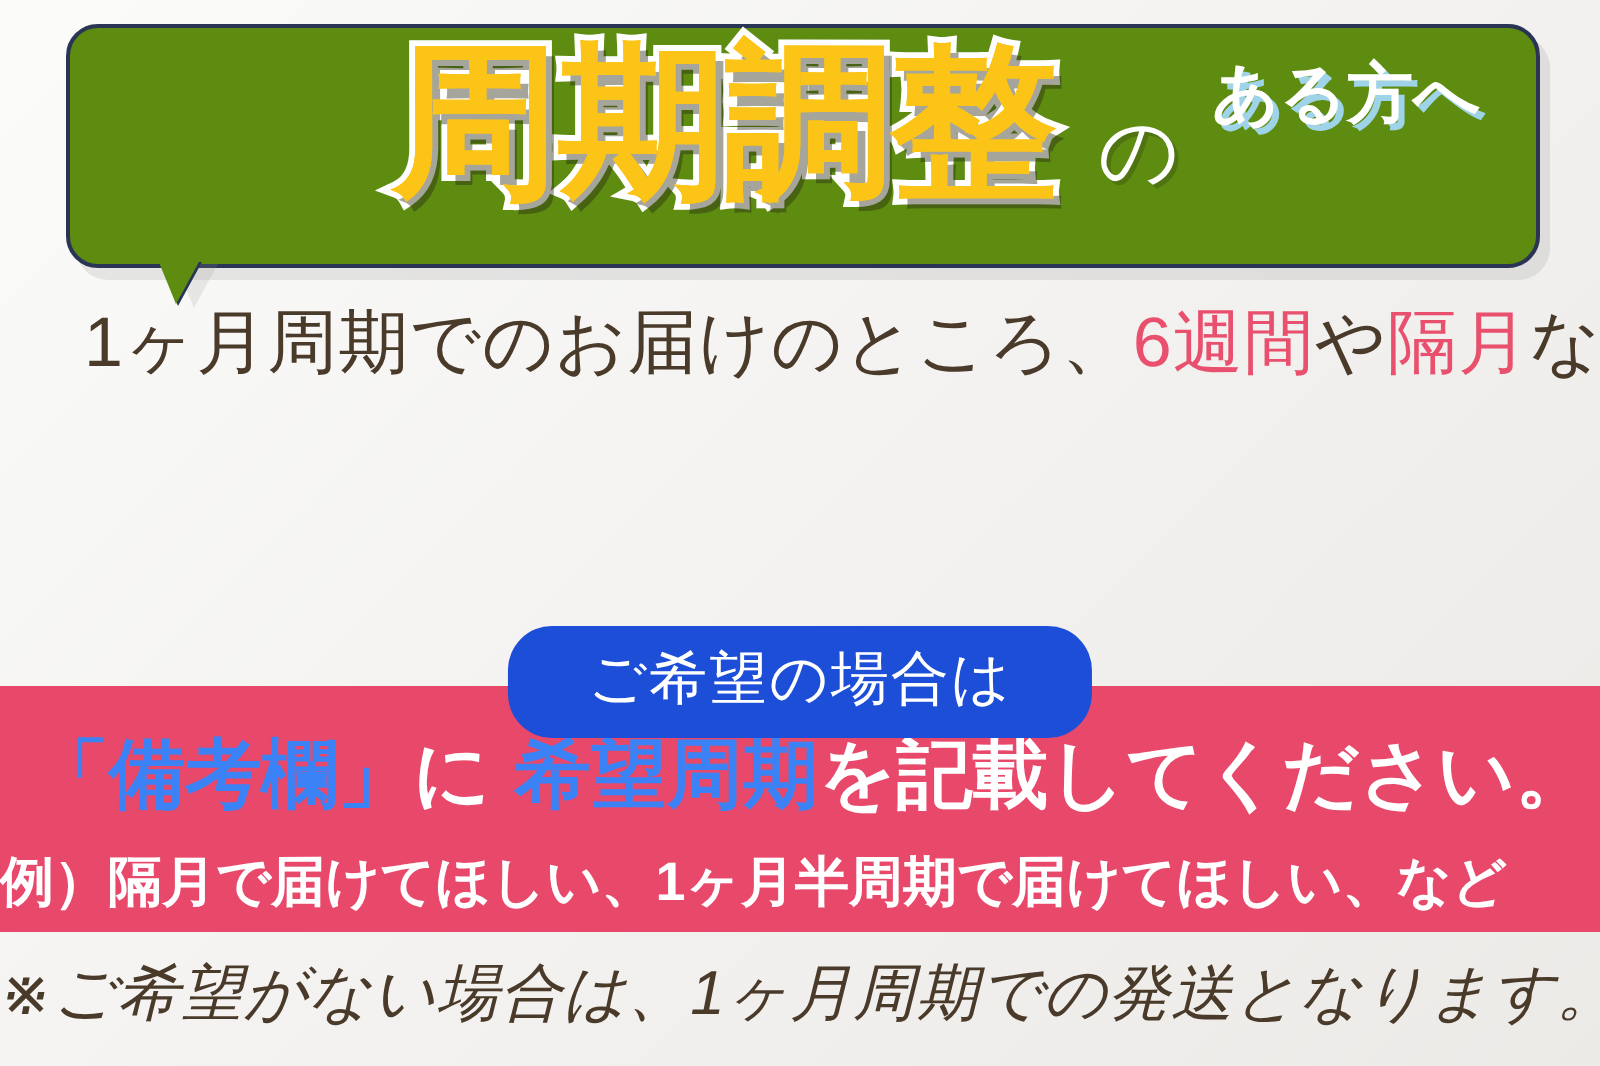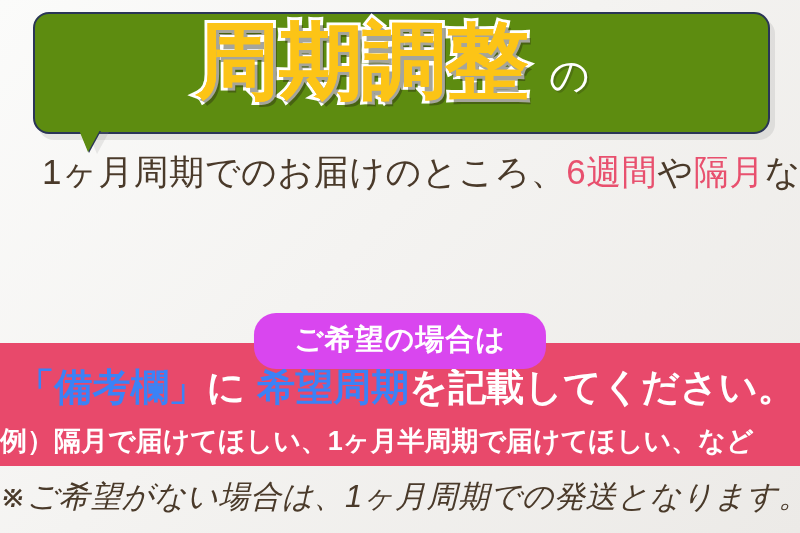--- a/index.html
+++ b/index.html
@@ -95,23 +95,23 @@
   .hl .dark{color:#4a3a2a;}
 
   
   #pink-band{
     position:absolute;left:0;top:343px;width:800px;height:123px;
     background:#e8496b;
   }
   .badge{
     position:absolute;left:50%;transform:translateX(-50%);
     top:313px;
-    background:#d946ef;color:#ffffff;
+    background:#1d4ed8;color:#ffffff;
     border-radius:22px;
-    font-size:29px;font-weight:700;letter-spacing:1px;
+    font-size:29px;font-weight:400;letter-spacing:1px;
     padding:7px 40px 9px;white-space:nowrap;
     z-index:5;
   }
   .band-line1{
     position:absolute;left:0;top:362px;width:800px;text-align:center;
     font-size:38px;font-weight:700;color:#ffffff;white-space:nowrap;
     letter-spacing:0px;
   }
   .band-line1 .y{color:#3b82f6;margin-left:12px;}
   .band-line2{
@@ -135,20 +135,21 @@
   <div class="bubble-tail-shadow"></div>
   <div class="bubble-tail"></div>
 
 
   <div class="main-kanji">周期調整</div>
   <div class="main-kanji-front">周期調整</div>
 
   <div class="no-char">の</div>
 
   <div class="kibou">
+    <div>ある方へ</div>
   </div>
 </div>
 
 <div id="body-copy">
 
   <div class="bline"><span>1ヶ月周期でのお届けのところ、</span><span class="pink">6週間</span><span>や</span><span class="pink">隔月</span><span>など</span></div>
 
 
 </div>
 

